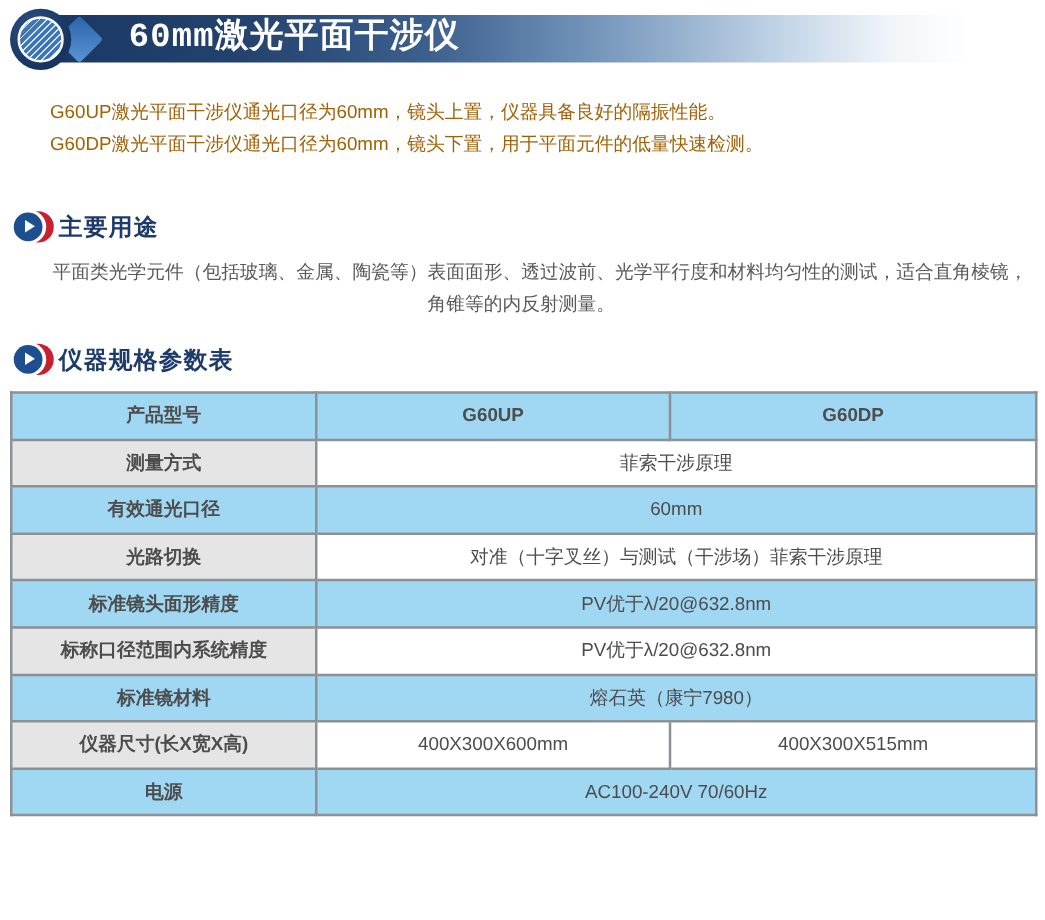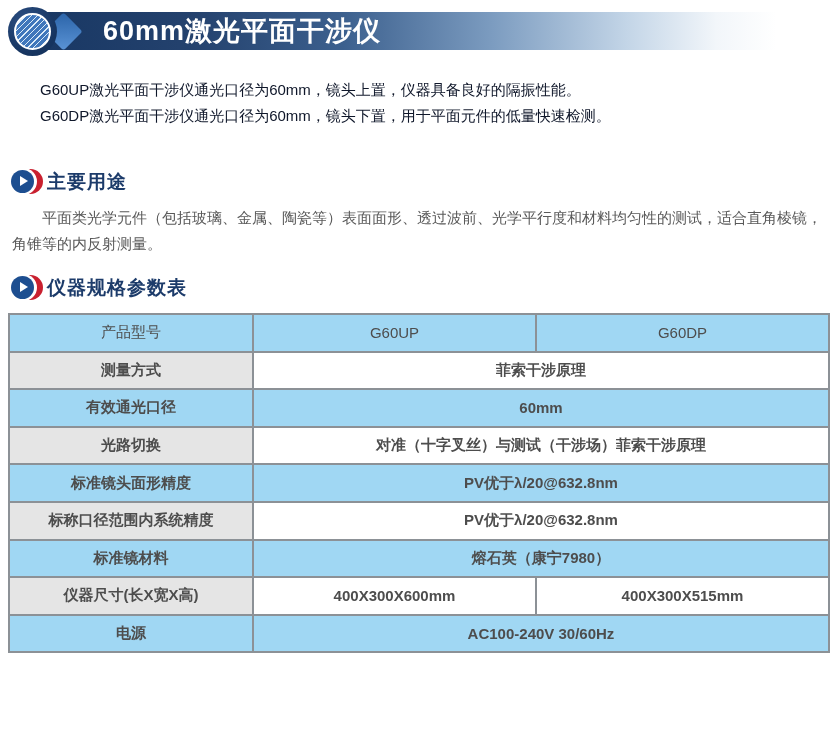--- a/index.html
+++ b/index.html
@@ -4,55 +4,55 @@
 <style>
   * { margin:0; padding:0; box-sizing:border-box; }
   html,body { width:836px; height:736px; background:#ffffff; overflow:hidden;
               font-family:"Liberation Sans","DejaVu Sans",sans-serif; }
 
   
   .banner { position:relative; height:62px; }
   .banner-bg { position:absolute; left:30px; top:12px; width:746px; height:38px;
     background:linear-gradient(90deg,#183763 0%,#24426e 22%,#3c608e 42%,#7c9cc0 62%,#c3d5e7 80%,#f2f6fa 92%,#ffffff 100%); }
   .banner-title { position:absolute; left:103px; top:12px; height:38px; line-height:38px;
-    color:#ffffff; font-size:27px; font-weight:bold; letter-spacing:1px; }
+    color:#ffffff; font-size:27px; font-weight:bold; letter-spacing:1px;font-family:Liberation Mono, monospace; }
   .lens-icon { position:absolute; left:8px; top:7px; width:86px; height:50px; }
   .lens-chevron { position:absolute; left:42px; top:11px; width:27px; height:27px;
     transform:rotate(45deg); border-radius:3px;
     background:linear-gradient(135deg,#2a63a8,#5b94d6); }
   .lens-disc { position:absolute; left:0; top:0; width:49px; height:49px; border-radius:50%;
     background:radial-gradient(circle at 35% 30%,#2c4f84,#16345f 70%);
     display:flex; align-items:center; justify-content:center; }
   .lens-ring { width:37px; height:37px; border-radius:50%; border:2px solid #ffffff;
     background:repeating-linear-gradient(135deg,#3f76bb 0px,#3f76bb 3px,#dcebf8 3px,#dcebf8 4px); }
 
   
-  .intro { margin:15px 12px 0 40px; color:#0f172a; font-size:15px; line-height:26px; }
+  .intro { margin:15px 12px 0 40px; color:#a16207; font-size:15px; line-height:26px; }
 
   
   .sec-head { display:flex; align-items:center; margin-left:10px; height:30px; }
   .sec-head.first { margin-top:38px; }
   .sec-head.second { margin-top:16px; }
   .badge { position:relative; width:33px; height:28px; flex:0 0 33px; }
   .b-red   { position:absolute; left:8px; top:1px; width:25px; height:25px; border-radius:50%; background:#c9202f; }
   .b-white { position:absolute; left:0; top:0; width:27px; height:27px; border-radius:50%; background:#ffffff; }
   .b-blue  { position:absolute; left:1px; top:2px; width:23px; height:23px; border-radius:50%; background:#1d4e90; }
   .b-tri   { position:absolute; left:10px; top:8px; width:0; height:0;
     border-top:5px solid transparent; border-bottom:5px solid transparent; border-left:8px solid #ffffff; }
   .sec-title { color:#1c3b6a; font-size:19px; font-weight:bold; margin-left:4px; letter-spacing:1px; }
 
-  .usage-body { margin:8px 14px 0 12px; color:#595959; font-size:15px; line-height:26px; text-indent:2em; }
+  .usage-body { margin:8px 14px 0 12px; color:#595959; font-size:15px; line-height:26px; text-indent:2em;text-align:center; }
 
   
   table.spec { border-collapse:collapse; table-layout:fixed; width:820px; margin:10px 0 0 8px; }
   table.spec td { border:2px solid #8c9196; height:37.6px; text-align:center; vertical-align:middle;
-    color:#4d4d4d; font-size:15px; background:#ffffff; padding:0 6px;font-weight:bold; }
+    color:#4d4d4d; font-size:15px; background:#ffffff; padding:0 6px; }
   table.spec td.lbl { background:#e5e5e5; font-weight:bold; }
   table.spec tr:nth-child(odd) td { background:#a0d7f3; }
-  table.spec tr.hdr td { font-weight:normal;margin-left:28px; }
+  table.spec tr.hdr td { font-weight:bold;margin-left:28px; }
 </style>
 </head>
 <body>
 
 <div class="banner">
   <div class="banner-bg"></div>
   <div class="lens-icon">
     <div class="lens-chevron"></div>
     <div class="lens-disc">
       <div class="lens-ring"></div>
@@ -124,16 +124,16 @@
     <td class="lbl">标准镜材料</td>
     <td class="val" colspan="2">熔石英（康宁7980）</td>
   </tr>
   <tr>
     <td class="lbl">仪器尺寸(长X宽X高)</td>
     <td class="val">400X300X600mm</td>
     <td class="val">400X300X515mm</td>
   </tr>
   <tr>
     <td class="lbl">电源</td>
-    <td class="val" colspan="2">AC100-240V 30/60Hz</td>
+    <td class="val" colspan="2">AC100-240V 70/60Hz</td>
   </tr>
 </tbody>
   </table>
 
 </body></html>

